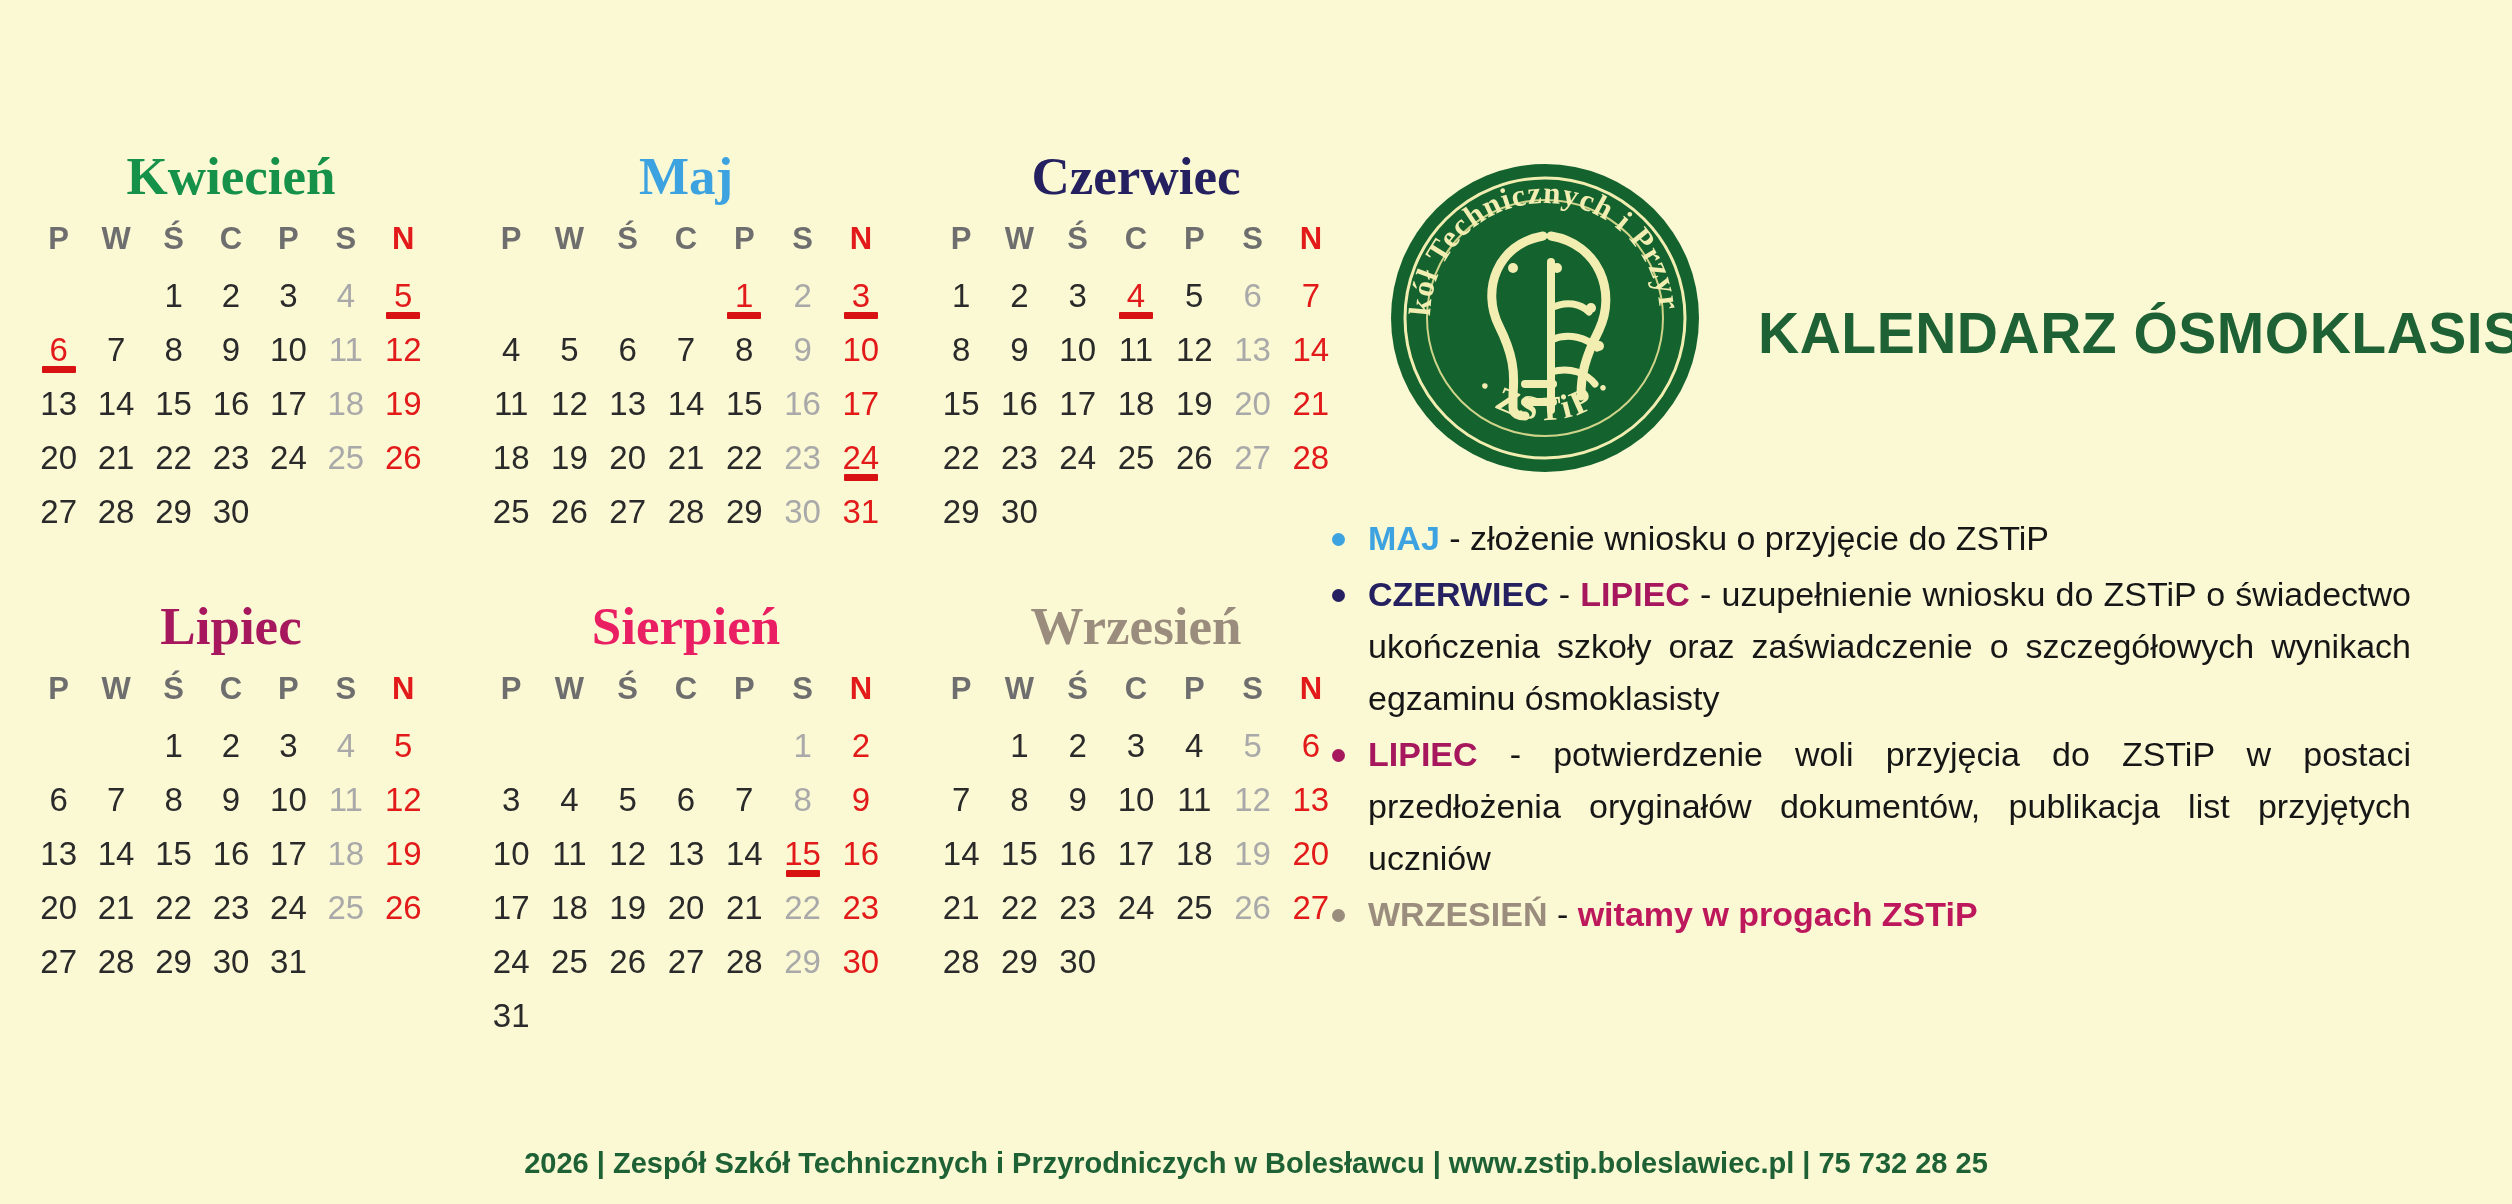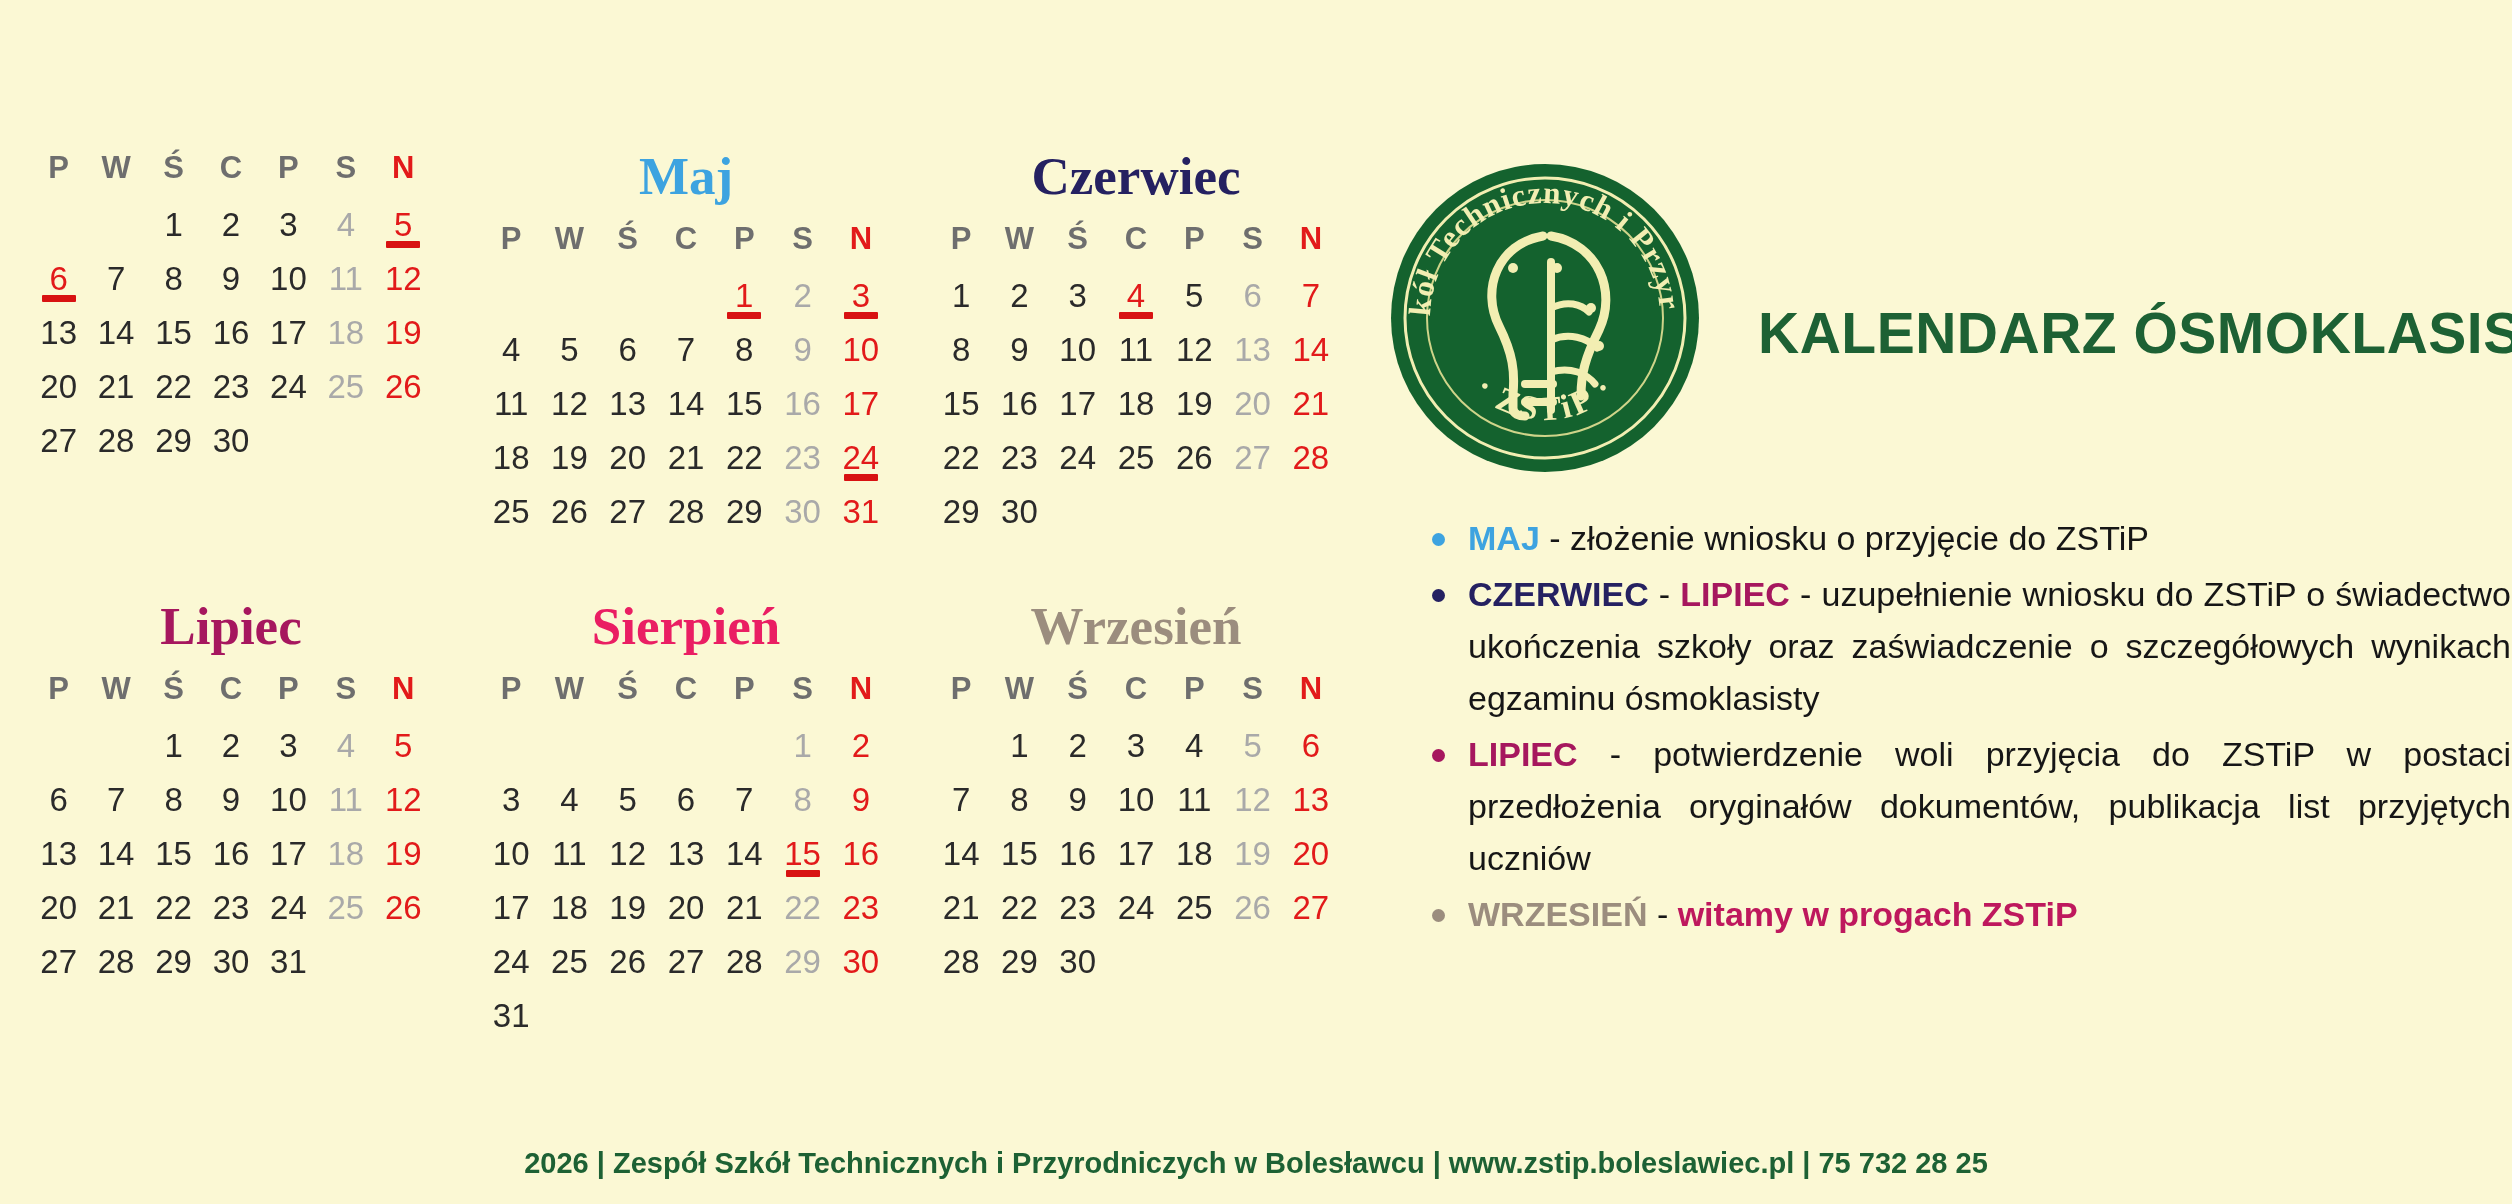--- a/index.html
+++ b/index.html
@@ -66,21 +66,21 @@
   
   .logo-wrap{position:absolute;left:1385px;top:158px;width:320px;height:320px;}
   .title{
     position:absolute;left:1758px;top:300px;
     font-size:57px;font-weight:bold;color:#1d6134;
     letter-spacing:0.5px;font-family:"Liberation Sans",sans-serif;
     white-space:nowrap;
   }
 
   .bullets{
-    position:absolute;left:1426px;top:512px;width:1085px;
+    position:absolute;left:1326px;top:512px;width:1085px;
   }
   .bullet{
     position:relative;padding-left:42px;margin-bottom:4px;
     font-size:34px;line-height:52px;color:#161616;
     text-align:justify;
   }
   .bullet .dot{
     position:absolute;left:6px;top:21px;width:13px;height:13px;border-radius:50%;
   }
   .kw{font-weight:bold;}
@@ -93,20 +93,21 @@
     font-family:"Liberation Sans",sans-serif;
   }
 </style>
 </head>
 <body>
 
 <div class="canvas">
 
   <div class="months" id="months">
       <div class="month m-kwiecien mon-pad">
+        <div class="month-name" style="color: rgb(22, 145, 73);">Kwiecień</div>
         <div class="dow">
           <span>P</span>
           <span>W</span>
           <span>Ś</span>
           <span>C</span>
           <span>P</span>
           <span>S</span>
           <span class="sun">N</span>
         </div>
         <div class="grid">

